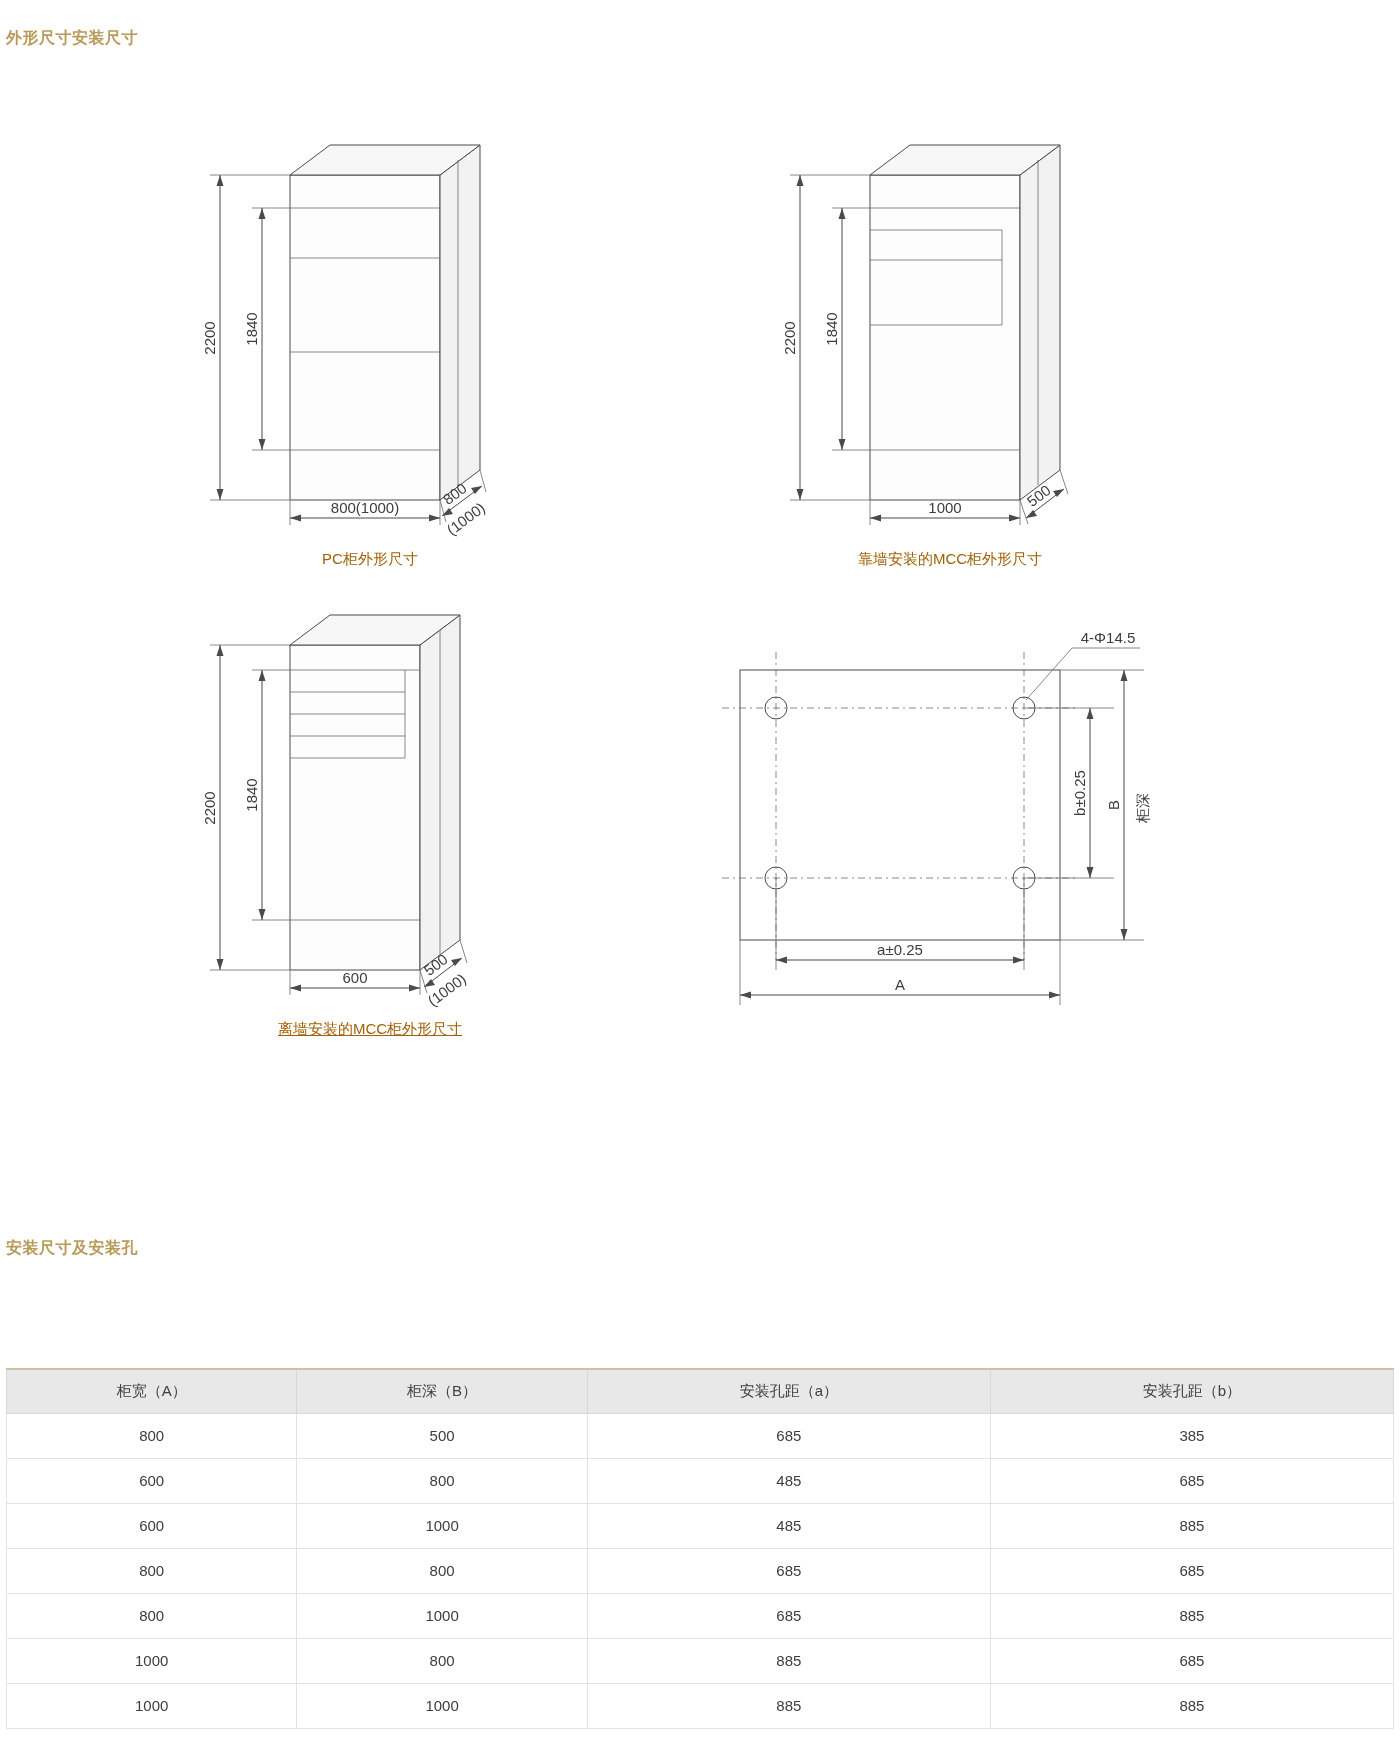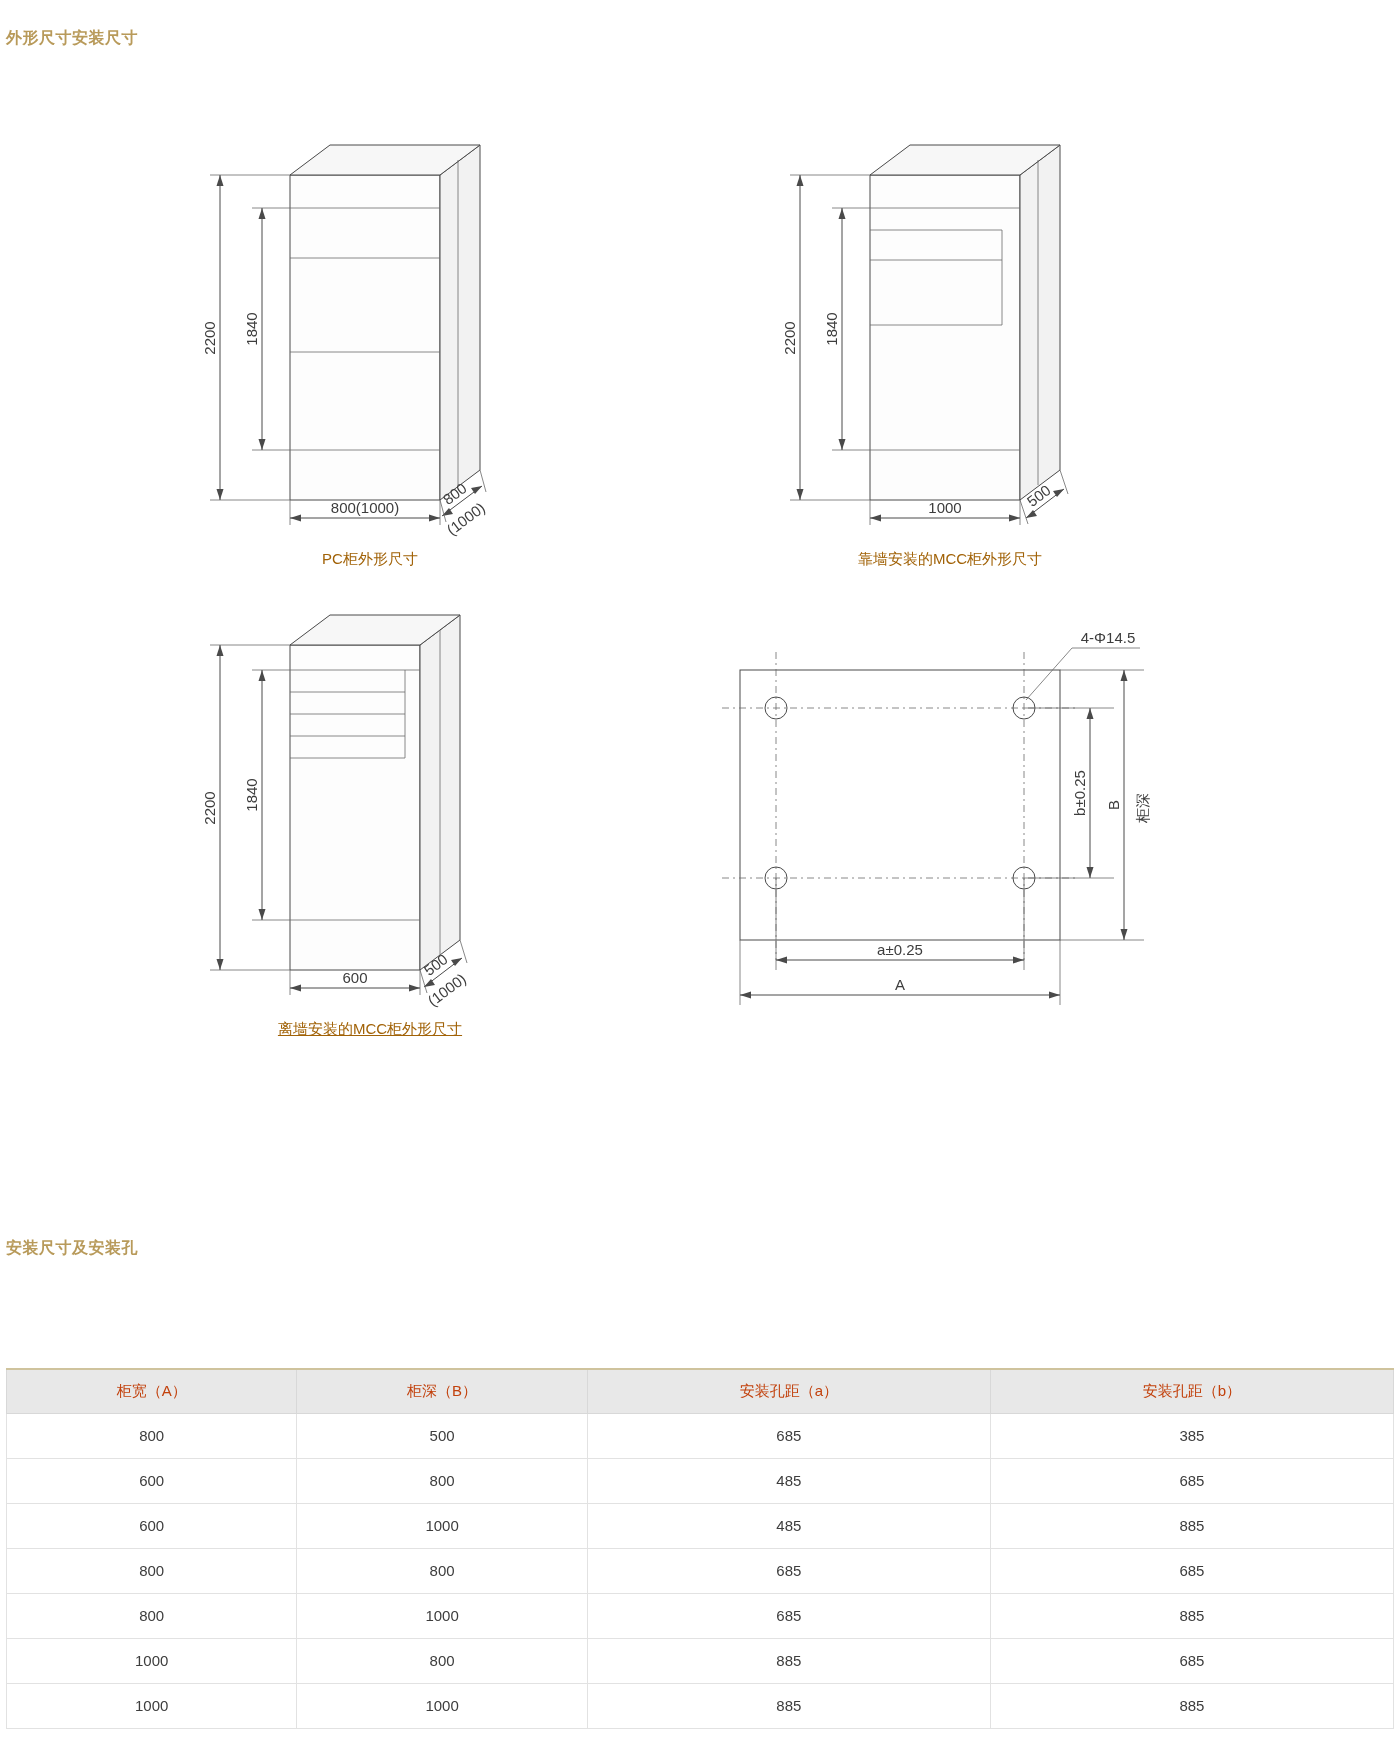--- a/index.html
+++ b/index.html
@@ -49,21 +49,21 @@
     position: absolute;
     left: 6px;
     top: 1368px;
     width: 1388px;
     border-collapse: collapse;
     font-size: 15px;
   }
   #spec-table th {
     background: #e8e8e8;
     font-weight: normal;
-    color: #c2410c;
+    color: #404040;
     height: 44px;
     border: 1px solid #d8d8d8;
     border-top: 2px solid #cfc39d;
     text-align: center;
   }
   #spec-table td {
     height: 45px;
     border: 1px solid #e2e2e2;
     text-align: center;
     color: #3d3d3d;

